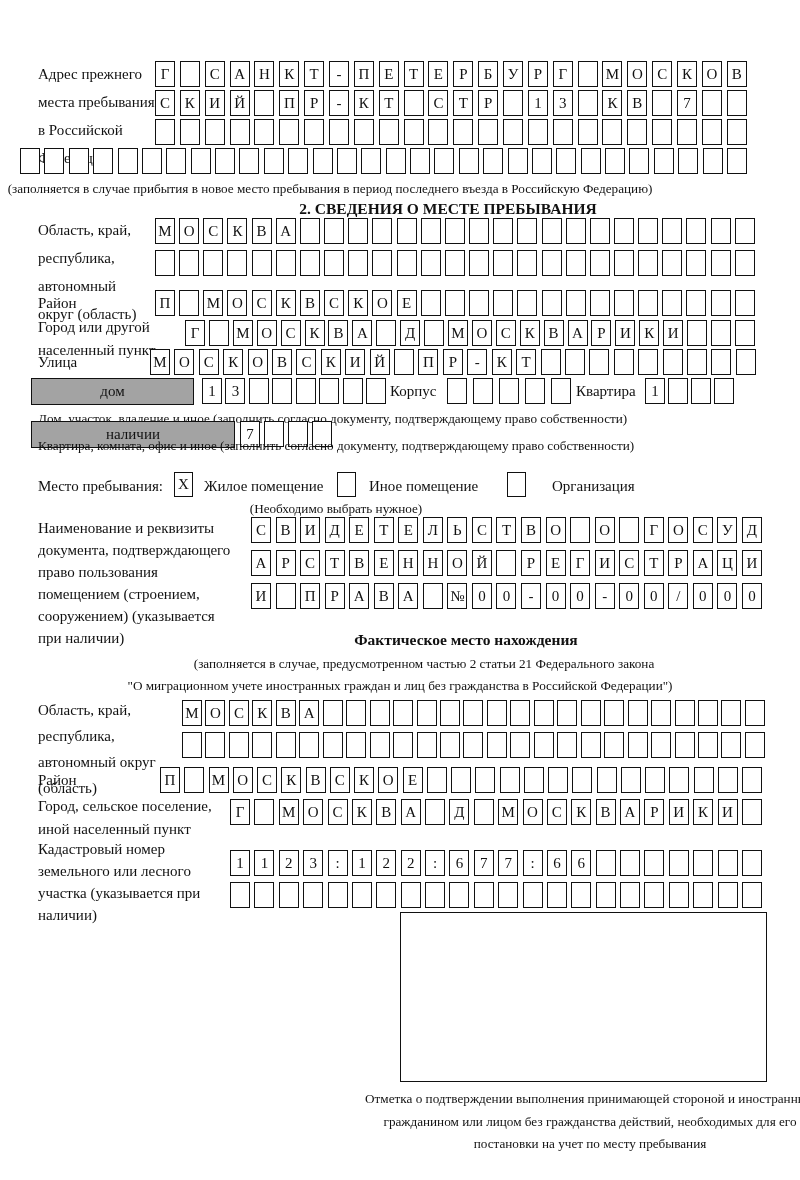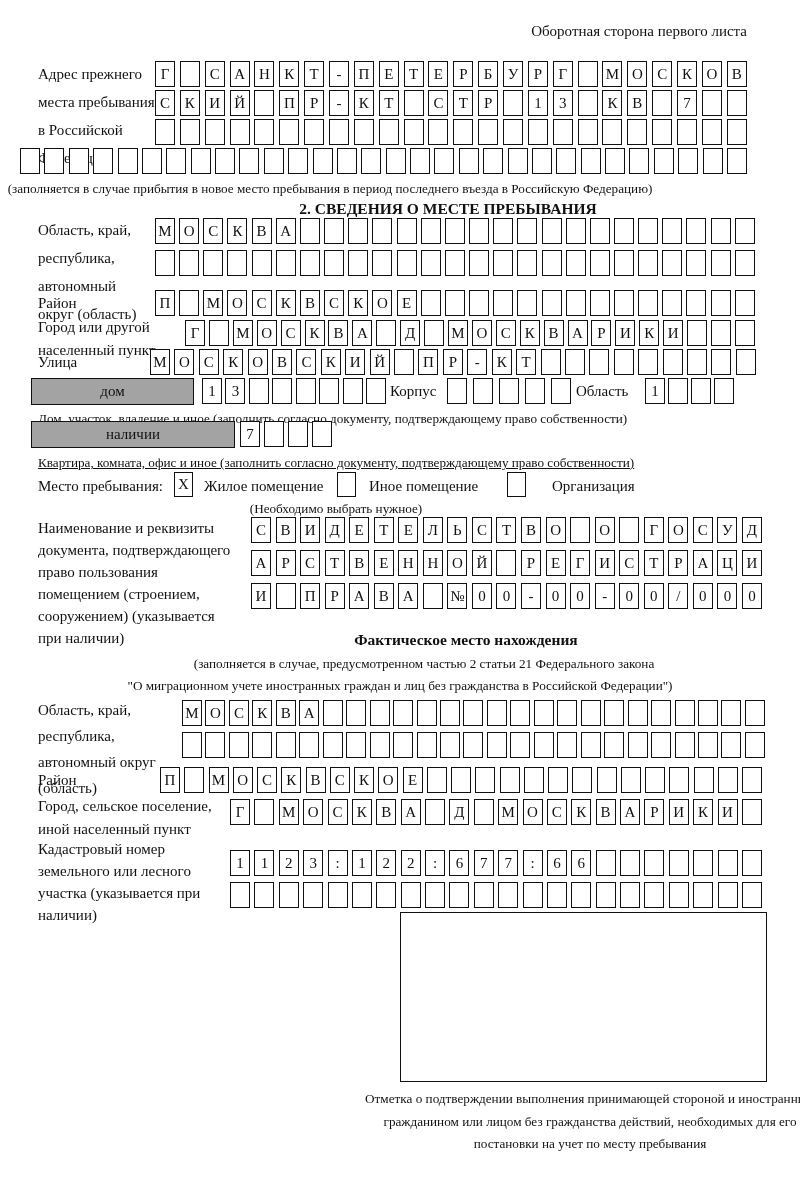--- a/index.html
+++ b/index.html
@@ -19,21 +19,20 @@
        font-size:15px;flex:0 0 auto;background:#fff;}
   .widebox{height:27px;border:1.5px solid #111;box-sizing:border-box;
        display:flex;align-items:center;justify-content:center;font-size:15px;background:#a3a3a3;}
   .stamp{border:1.8px solid #111;background:#fff;}
 </style>
 </head>
 <body>
 
 <div class="page">
 
-  <div class="abs lbl right" style="left:400px;top:20px;width:347px;">Оборотная сторона первого листа</div>
 
   <div class="abs lbl lh28" style="left:38px;top:60px;width:118px;">Адрес прежнего места пребывания в Российской Федерации</div>
   <div class="abs boxrow" style="left:155px;top:61px;width:592px;">
       <span class="box">Г</span>
       <span class="box"></span>
       <span class="box">С</span>
       <span class="box">А</span>
       <span class="box">Н</span>
       <span class="box">К</span>
       <span class="box">Т</span>
@@ -297,37 +296,37 @@
       <span class="box"></span>
     </div>
   <div class="abs lbl" style="left:390px;top:380px;">Корпус</div>
   <div class="abs boxrow" style="left:447px;top:378px;width:124px;">
       <span class="box"></span>
       <span class="box"></span>
       <span class="box"></span>
       <span class="box"></span>
       <span class="box"></span>
     </div>
-  <div class="abs lbl" style="left:576px;top:380px;">Область</div>
+  <div class="abs lbl" style="left:576px;top:380px;">Квартира</div>
   <div class="abs boxrow" style="left:645px;top:378px;width:89px;">
       <span class="box">1</span>
       <span class="box"></span>
       <span class="box"></span>
       <span class="box"></span>
     </div>
   <div class="abs cap" style="left:38px;top:408px;width:740px;">Дом, участок, владение и иное (заполнить согласно документу, подтверждающему право собственности)</div>
 
   <div class="abs widebox" style="left:31px;top:421px;width:204px;">наличии</div>
   <div class="abs boxrow" style="left:240px;top:421px;width:92px;">
       <span class="box">7</span>
       <span class="box"></span>
       <span class="box"></span>
       <span class="box"></span>
     </div>
-  <div class="abs cap" style="left:38px;top:452px;width:740px;text-decoration:underline;">Квартира, комната, офис и иное (заполнить согласно документу, подтверждающему право собственности)</div>
+  <div class="abs cap" style="left:38px;top:435px;width:740px;">Квартира, комната, офис и иное (заполнить согласно документу, подтверждающему право собственности)</div>
 
   <div class="abs lbl" style="left:38px;top:475px;">Место пребывания:</div>
   <div class="abs box" style="left:174px;top:472px;width:19px;height:25px;">X</div>
   <div class="abs lbl" style="left:204px;top:475px;">Жилое помещение</div>
   <div class="abs box" style="left:337px;top:472px;width:19px;height:25px;"></div>
   <div class="abs lbl" style="left:369px;top:475px;">Иное помещение</div>
   <div class="abs box" style="left:507px;top:472px;width:19px;height:25px;"></div>
   <div class="abs lbl" style="left:552px;top:475px;">Организация</div>
   <div class="abs cap center" style="left:166px;top:498px;width:340px;">(Необходимо выбрать нужное)</div>
 

